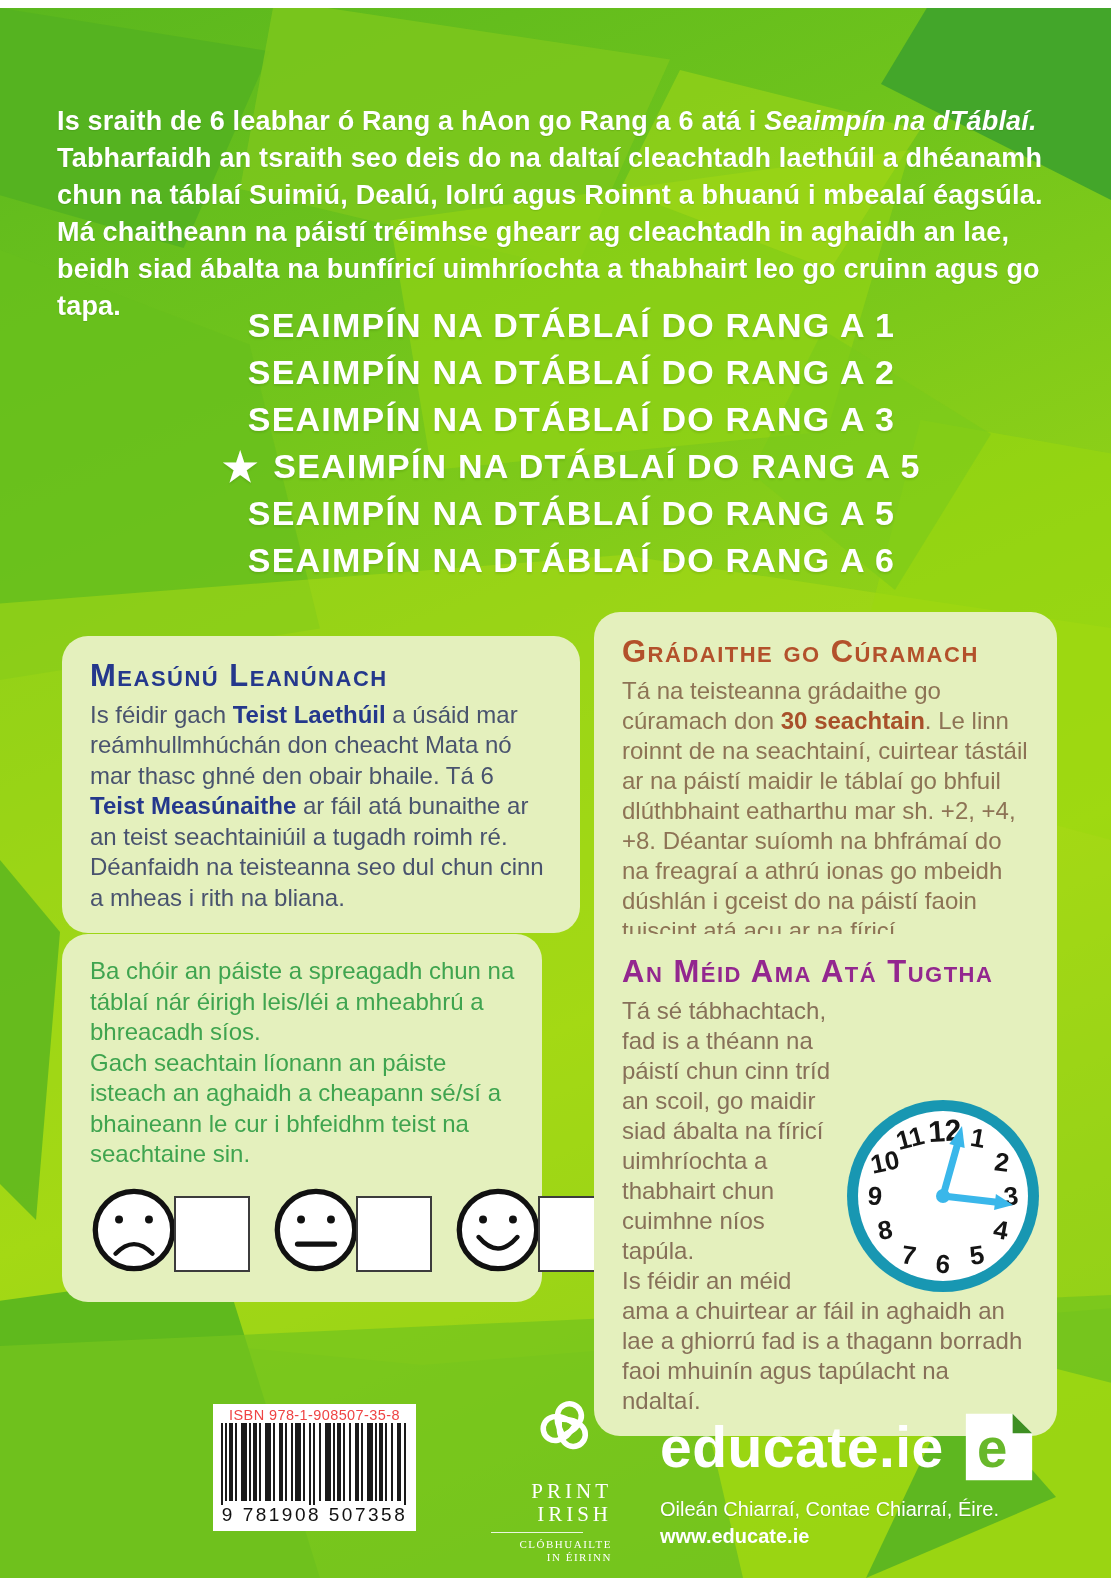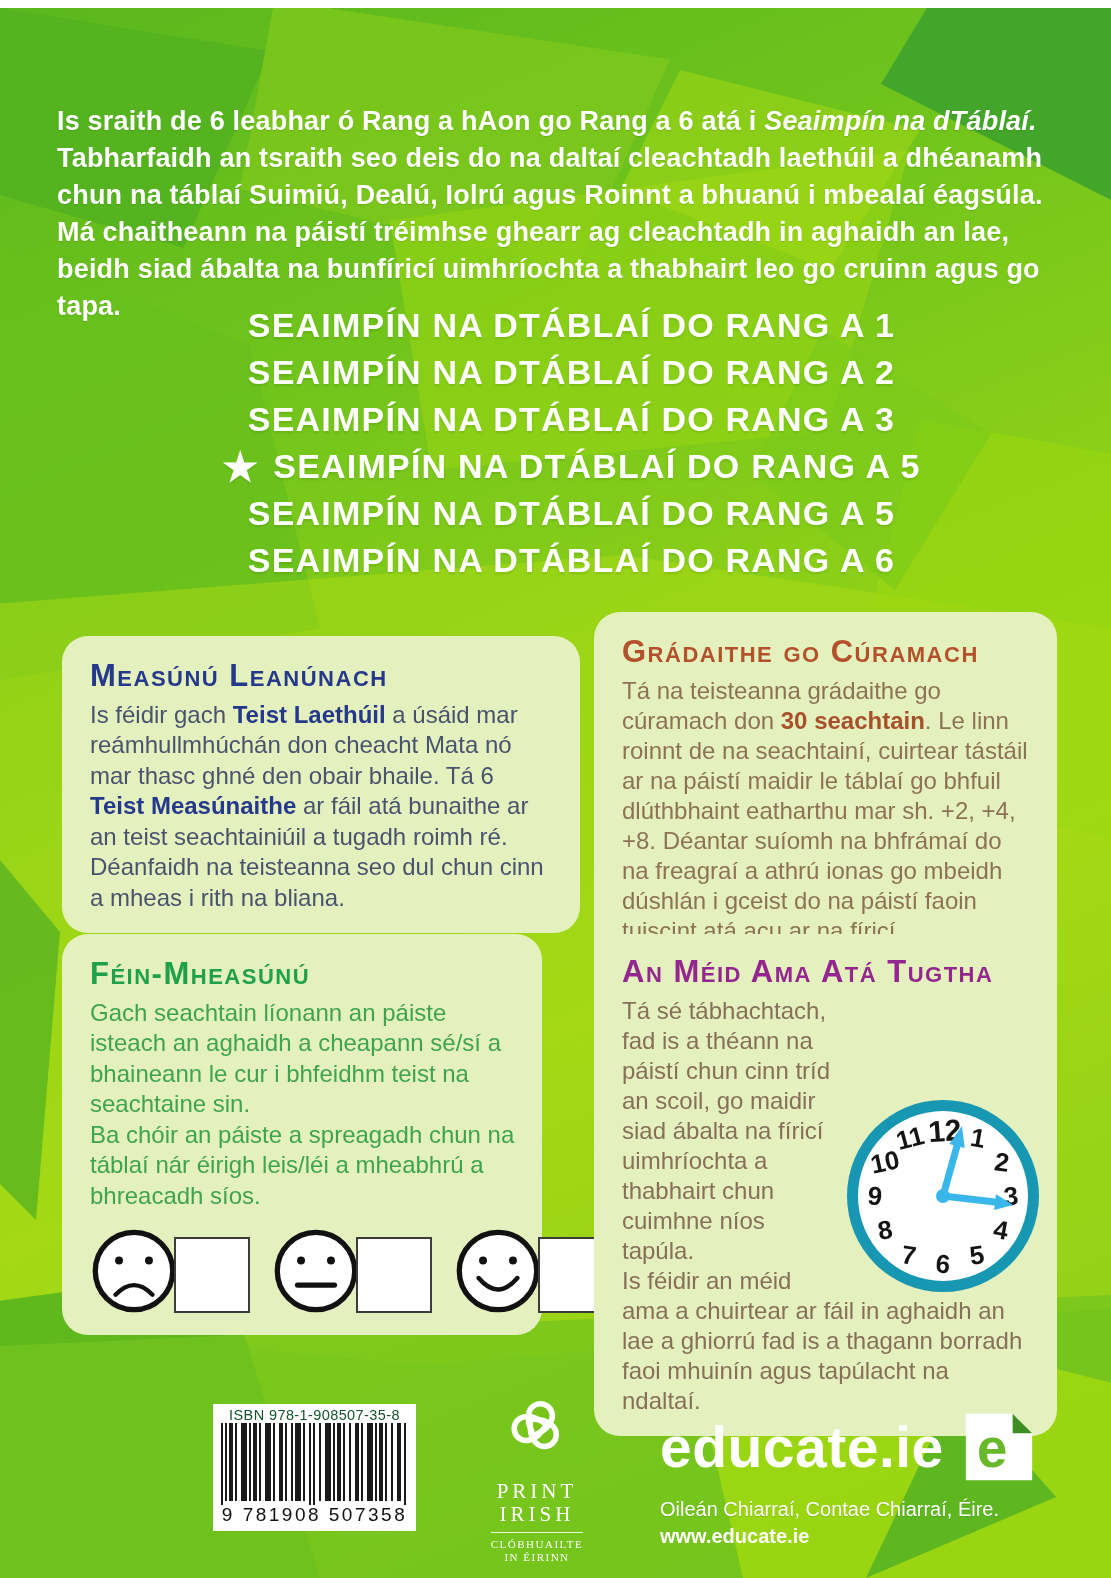--- a/index.html
+++ b/index.html
@@ -72,24 +72,24 @@
   .rating-square{width:72px;height:72px;background:#fff;border:2px solid #3c3c3c;margin:10px 0 0 -4px;}
 
   .clock-wrap{float:right;width:200px;height:200px;margin:100px -12px 0 8px;}
 
   .footer-item{position:absolute;}
   .barcode-box{
     left:213px;top:1404px;width:203px;height:127px;background:#fff;
     display:flex;flex-direction:column;align-items:center;justify-content:flex-start;
     padding-top:3px;box-sizing:border-box;
   }
-  .isbn-top{font-size:14.5px;color:#14532d;letter-spacing:.4px;white-space:nowrap;}
+  .isbn-top{font-size:14.5px;color:#ef4444;letter-spacing:.4px;white-space:nowrap;}
   .isbn-bottom{font-size:19px;color:#111;letter-spacing:2.5px;margin-top:-1px;white-space:nowrap;}
 
-  .print-irish{left:462px;top:1384px;width:150px;text-align:center;color:#fff;}
+  .print-irish{left:462px;top:1384px;width:150px;text-align:right;color:#fff;}
   .pi-name{font-family:"Liberation Serif",serif;font-size:21px;letter-spacing:4px;line-height:23px;}
   .pi-rule{width:92px;height:1px;background:rgba(255,255,255,.85);margin:6px auto 5px auto;}
   .pi-tag{font-family:"Liberation Serif",serif;font-size:11px;letter-spacing:1.5px;line-height:13px;}
 
   .educate{left:660px;top:1408px;width:440px;color:#fff;}
   .edu-row{display:flex;align-items:flex-start;}
   .edu-word{font-size:57px;font-weight:700;letter-spacing:.5px;line-height:78px;}
   .edu-icon{width:78px;height:78px;margin-left:16px;}
   .edu-address{font-size:20px;margin-top:12px;text-shadow:0 1px 1px rgba(40,90,0,.2);}
   .edu-url{font-size:20px;font-weight:800;margin-top:4px;}
@@ -143,24 +143,23 @@
     <h3 class="card-title">Measúnú Leanúnach</h3>
     <div class="card-body"><span>Is féidir gach </span><span class="b">Teist Laethúil</span><span> a úsáid mar reámhullmhúchán don cheacht Mata nó mar thasc ghné den obair bhaile. Tá 6 </span><span class="b">Teist Measúnaithe</span><span> ar fáil atá bunaithe ar an teist seachtainiúil a tugadh roimh ré. Déanfaidh na teisteanna seo dul chun cinn a mheas i rith na bliana.</span></div>
   </div>
 
   <div class="card" id="card-gradaithe">
     <h3 class="card-title">Grádaithe go Cúramach</h3>
     <div class="card-body"><span>Tá na teisteanna grádaithe go cúramach don </span><span class="b">30 seachtain</span><span>. Le linn roinnt de na seachtainí, cuirtear tástáil ar na páistí maidir le táblaí go bhfuil dlúthbhaint eatharthu mar sh. +2, +4, +8. Déantar suíomh na bhfrámaí do na freagraí a athrú ionas go mbeidh dúshlán i gceist do na páistí faoin tuiscint atá acu ar na fíricí uimhríochta.</span></div>
   </div>
 
   <div class="card" id="card-fein">
-    <h3 class="card-title">Féin-Mheasúnú</h3>
     <div class="card-body">
+      <p>Ba chóir an páiste a spreagadh chun na táblaí nár éirigh leis/léi a mheabhrú a bhreacadh síos.</p>
       <p>Gach seachtain líonann an páiste isteach an aghaidh a cheapann sé/sí a bhaineann le cur i bhfeidhm teist na seachtaine sin.</p>
-      <p>Ba chóir an páiste a spreagadh chun na táblaí nár éirigh leis/léi a mheabhrú a bhreacadh síos.</p>
     </div>
     <div class="smiley-row">
       <div class="smiley-group">
         <svg class="face" viewBox="0 0 100 100">
           <circle cx="50" cy="50" r="44" fill="#fff" stroke="#111" stroke-width="6"></circle>
           <circle cx="33" cy="38" r="4.5" fill="#111"></circle>
             <circle cx="67" cy="38" r="4.5" fill="#111"></circle>
           <path d="M29 77 Q50 55 71 77" fill="none" stroke="#111" stroke-width="5" stroke-linecap="round"></path>
         </svg>
         <div class="rating-square"></div>

